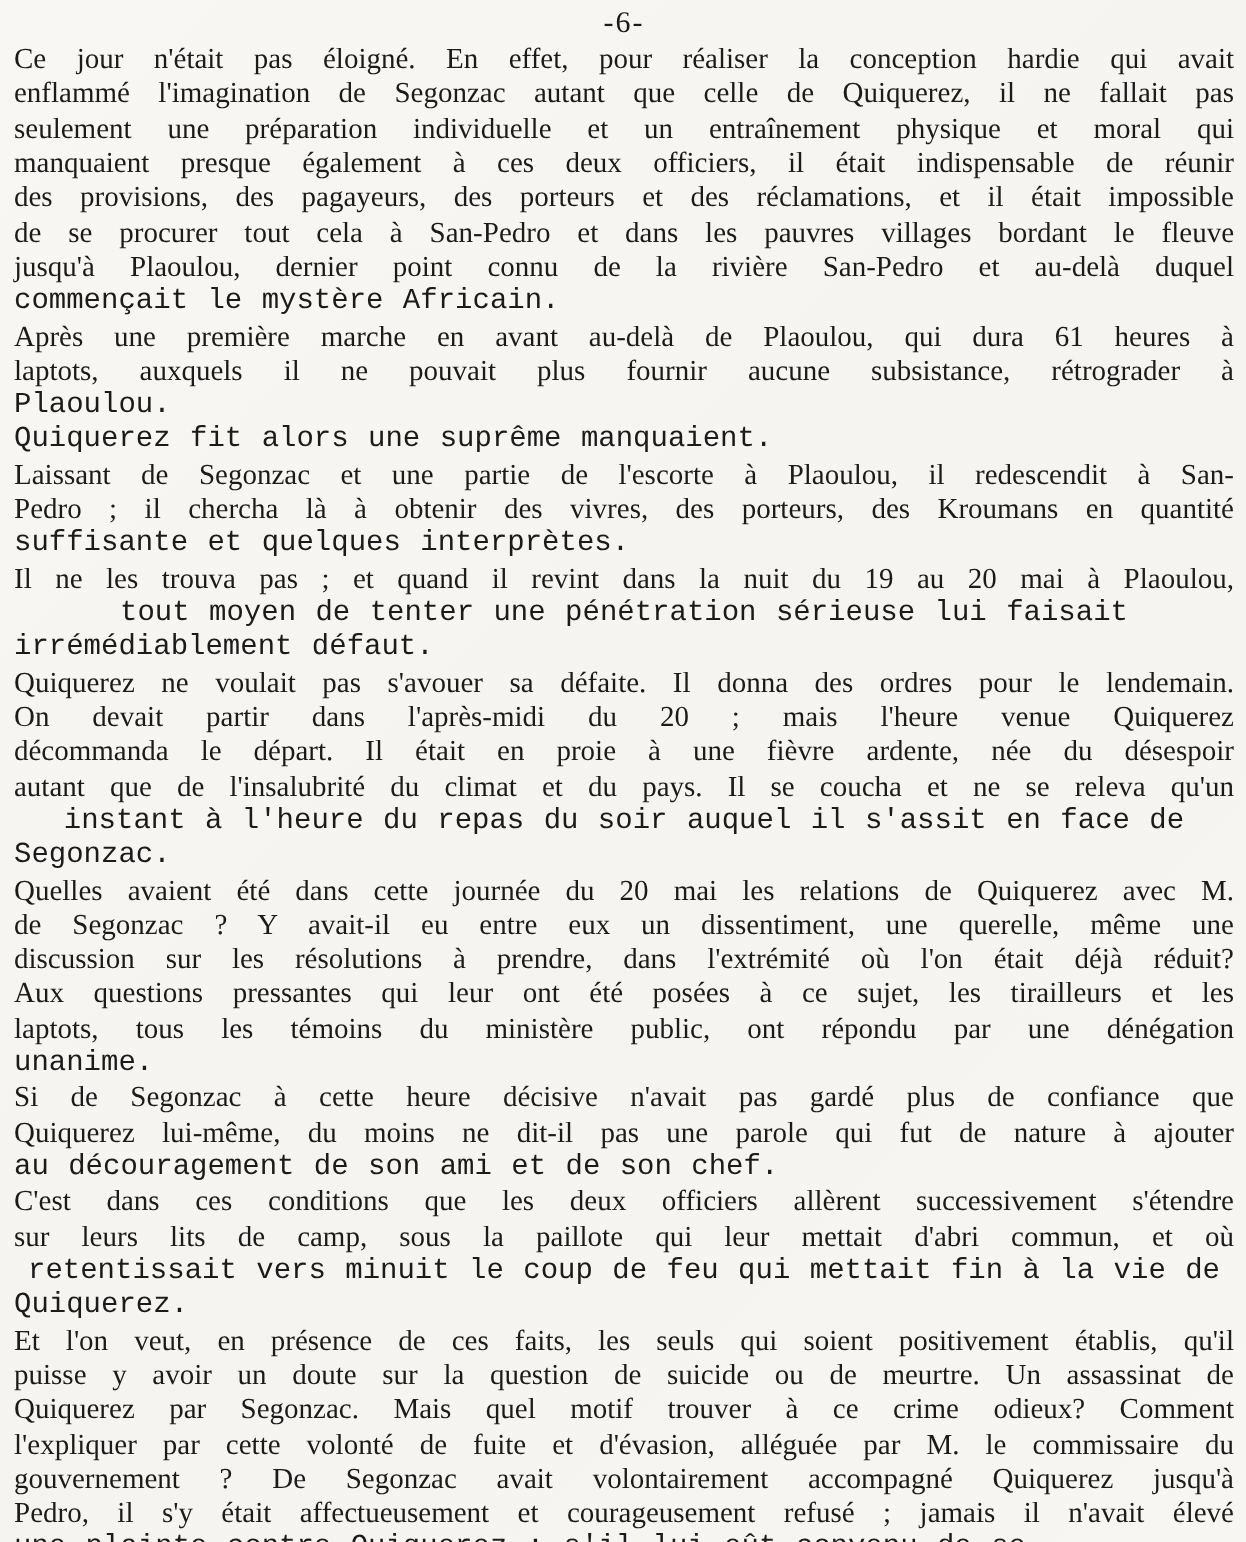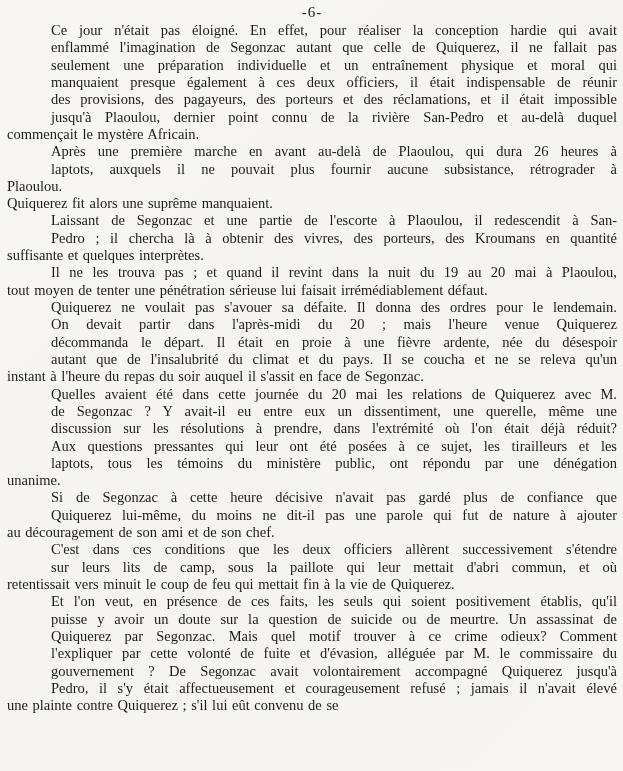--- a/index.html
+++ b/index.html
@@ -25,41 +25,42 @@
     letter-spacing: 1px;
     font-size: 15px;
   }
   .text-block .line {
     line-height: 17.32px;
     word-spacing: 1px;
   }
   .text-block .line.justify {
     text-align: justify;
     text-align-last: justify;
-    margin-left: 44px;
   }
   .text-block .line.end {
-    text-align: left;
+    text-align: center;
     text-align-last: left;
+    font-family: Liberation Mono, monospace;
   }
 </style>
 </head>
 <body>
 
 <div class="page">
   <div class="page-number">-6-</div>
   <div class="text-block">
       <div class="line justify">Ce jour n'était pas éloigné. En effet, pour réaliser la conception hardie qui avait</div>
       <div class="line justify">enflammé l'imagination de Segonzac autant que celle de Quiquerez, il ne fallait pas</div>
       <div class="line justify">seulement une préparation individuelle et un entraînement physique et moral qui</div>
       <div class="line justify">manquaient presque également à ces deux officiers, il était indispensable de réunir</div>
       <div class="line justify">des provisions, des pagayeurs, des porteurs et des réclamations, et il était impossible</div>
+      <div class="line justify">de se procurer tout cela à San-Pedro et dans les pauvres villages bordant le fleuve</div>
       <div class="line justify">jusqu'à Plaoulou, dernier point connu de la rivière San-Pedro et au-delà duquel</div>
       <div class="line end">commençait le mystère Africain.</div>
-      <div class="line justify">Après une première marche en avant au-delà de Plaoulou, qui dura 26 heures à</div>
+      <div class="line justify">Après une première marche en avant au-delà de Plaoulou, qui dura 61 heures à</div>
       <div class="line justify">laptots, auxquels il ne pouvait plus fournir aucune subsistance, rétrograder à</div>
       <div class="line end">Plaoulou.</div>
       <div class="line end">Quiquerez fit alors une suprême manquaient.</div>
       <div class="line justify">Laissant de Segonzac et une partie de l'escorte à Plaoulou, il redescendit à San-</div>
       <div class="line justify">Pedro ; il chercha là à obtenir des vivres, des porteurs, des Kroumans en quantité</div>
       <div class="line end">suffisante et quelques interprètes.</div>
       <div class="line justify">Il ne les trouva pas ; et quand il revint dans la nuit du 19 au 20 mai à Plaoulou,</div>
       <div class="line end">tout moyen de tenter une pénétration sérieuse lui faisait irrémédiablement défaut.</div>
       <div class="line justify">Quiquerez ne voulait pas s'avouer sa défaite. Il donna des ordres pour le lendemain.</div>
       <div class="line justify">On devait partir dans l'après-midi du 20 ; mais l'heure venue Quiquerez</div>

